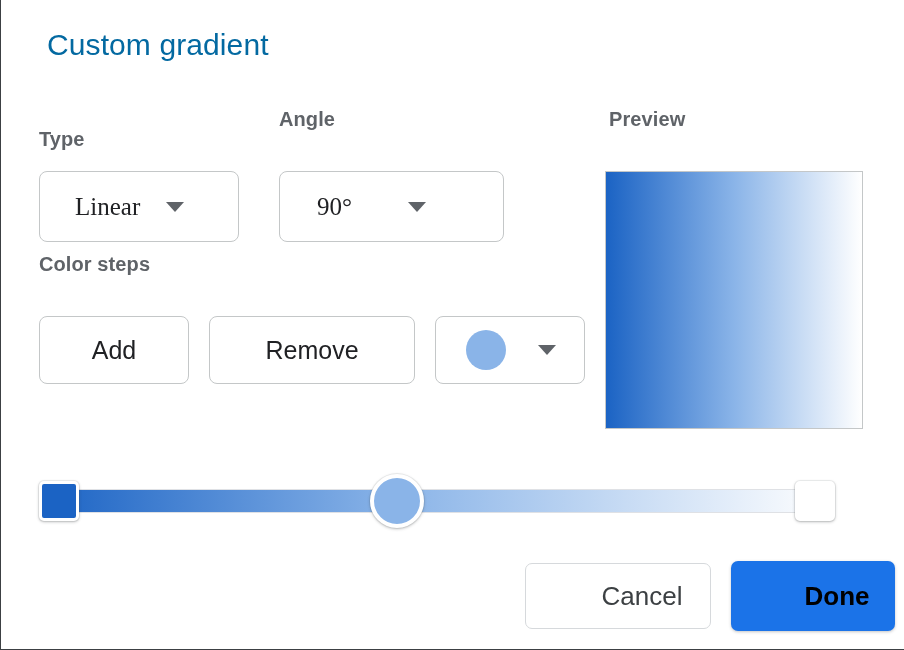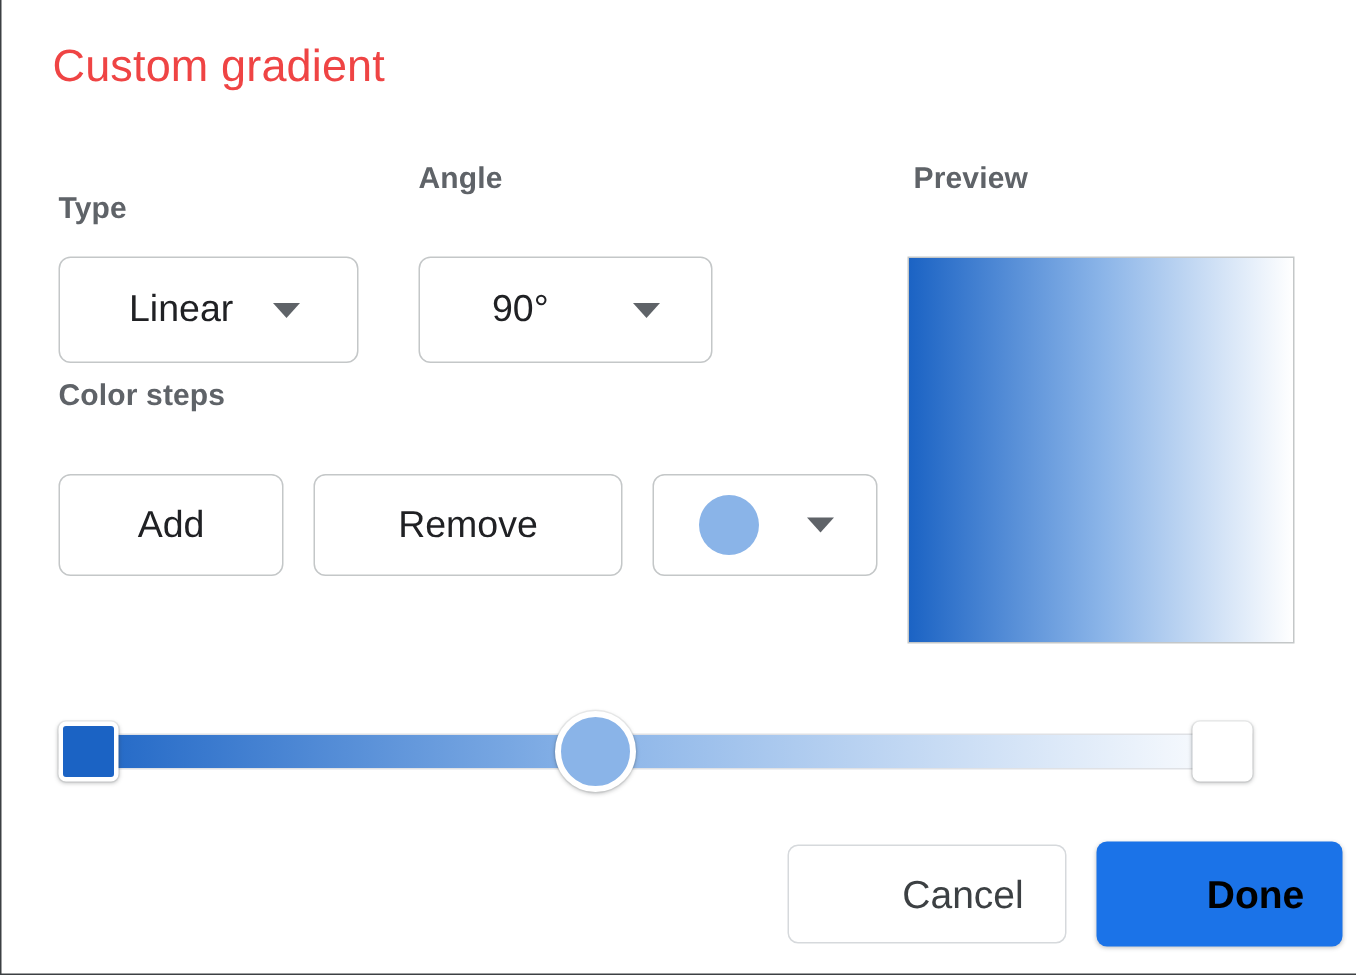--- a/index.html
+++ b/index.html
@@ -21,25 +21,25 @@
     box-sizing: border-box;
     background: #ffffff;
     border-left: 1px solid #3c4043;
     border-bottom: 1px solid #3c4043;
     overflow: hidden;
   }
 
   
   .dialog-title {
     position: absolute;
-    left: 34px;
+    left: 46px;
     top: 28px;
     font-size: 30px;
     font-weight: 400;
-    color: #ef4444;
+    color: #0369a1;
     letter-spacing: 0.1px;
     white-space: nowrap;
   }
 
   
   .field-label {
     position: absolute;
     font-size: 20px;
     font-weight: 700;
     color: #5f6368;
@@ -63,21 +63,22 @@
     justify-content: center;
     font-size: 25px;
     color: #202124;
     cursor: pointer;
     user-select: none;
   }
 
   
   .dropdown {
     justify-content: flex-start;
-    padding: 0 14px 0 18px;
+    padding: 0 14px 0 7px;
+    font-family: Liberation Serif, serif;
   }
   .dropdown .dd-value {
     flex: 0 0 auto;
     padding-left: 26px;
     white-space: nowrap;
     font-size: 25px;
     color: #202124;
   }
   .caret {
     width: 0;
@@ -85,21 +86,21 @@
     border-left: 9px solid transparent;
     border-right: 9px solid transparent;
     border-top: 10px solid #5f6368;
     flex: 0 0 auto;
   }
 
   .type-select  { left: 38px;  top: 171px; width: 200px; height: 71px; }
   .type-select .dd-value { padding-left: 28px; }
   .type-select .caret { margin-left: 26px; }
 
-  .angle-select { left: 278px; top: 171px; width: 196px; height: 71px; }
+  .angle-select { left: 278px; top: 171px; width: 225px; height: 71px; }
   .angle-select .dd-value { padding-left: 30px; }
   .angle-select .caret { margin-left: 56px; }
 
   
   .btn-add    { left: 38px;  top: 316px; width: 150px; height: 68px; }
   .btn-remove { left: 208px; top: 316px; width: 206px; height: 68px; }
 
   .color-select {
     left: 434px; top: 316px; width: 150px; height: 68px;
     justify-content: flex-start;

